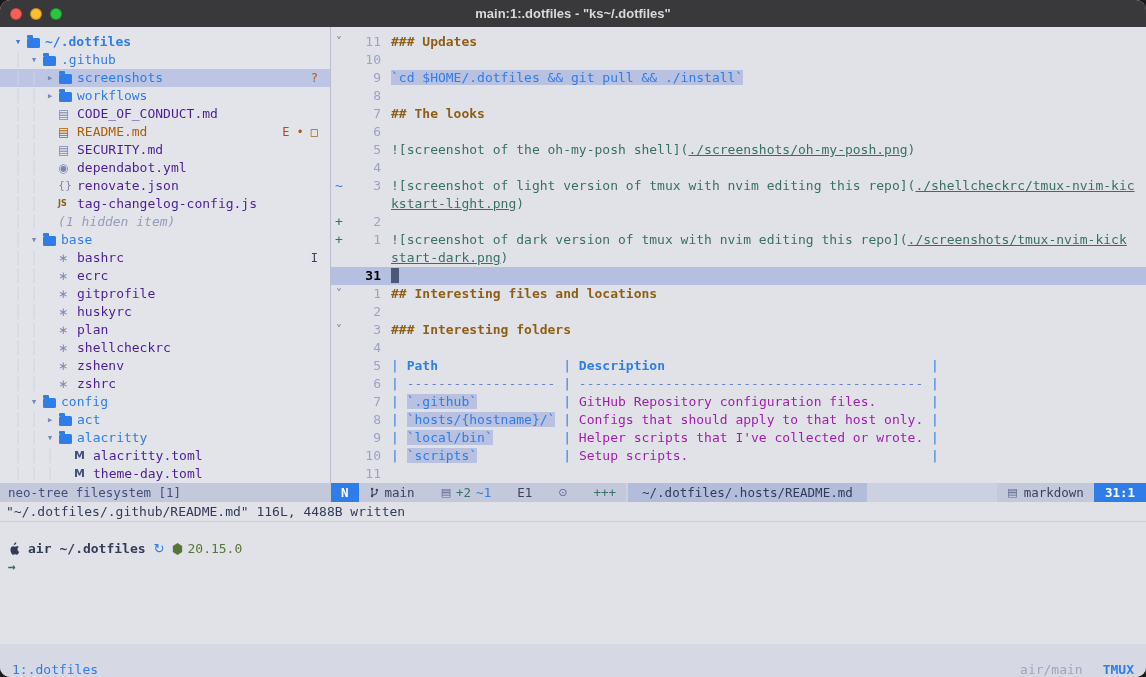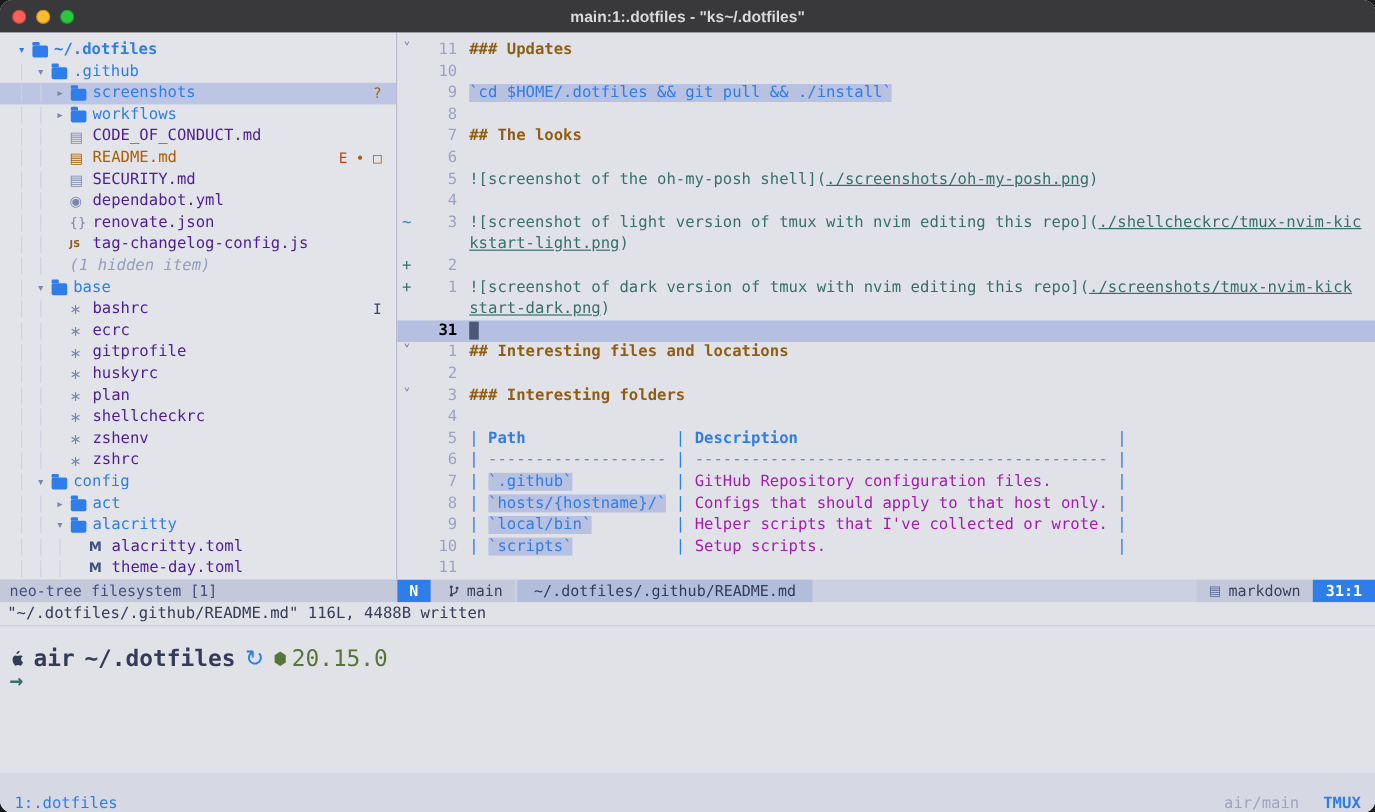--- a/index.html
+++ b/index.html
@@ -65,32 +65,32 @@
   .s-text { color:#a21caf; }
   .s-thead { color:#2e7de9; font-weight:bold; }
   .s-pipe { color:#2e7de9; }
   .s-dash { color:#6d83c8; }
   .s-cursor { background:#4c5878; color:#4c5878; }
   
   .statusrow { height:19px; flex:none; display:flex; font-size:12.5px; line-height:19px; }
   .nt-status { width:331px; flex:none; background:#c3c8db; color:#41507e; padding-left:8px; }
   .lualine { flex:1; display:flex; background:#ccd0e0; color:#3b4261; overflow:hidden; }
   .sl-mode { background:#2e7de9; color:#ffffff; font-weight:bold; padding:0 10px; }
-  .sl-b { background:#c3c8db; display:flex; gap:26px; padding:0 10px; align-items:flex-end;flex-direction:column; }
+  .sl-b { background:#c3c8db; display:flex; gap:26px; padding:0 10px; align-items:center; }
   .sl-item { display:flex; gap:5px; align-items:center; }
   .sl-ic { color:#5a6795; font-family:"DejaVu Sans",sans-serif; font-size:11px; }
   .diff-add { color:#387068; } .diff-chg { color:#2e7de9; }
   .sl-file { background:#b2bcdb; color:#343b59; padding:0 14px; margin-left:2px; }
   .sl-spacer { flex:1; }
   .sl-ft { background:#c3c8db; display:flex; gap:6px; align-items:center; padding:0 10px; }
   .sl-pos { background:#2e7de9; color:#ffffff; font-weight:bold; padding:0 11px; }
   
   .cmdline { height:19px; flex:none; padding-left:6px; font-size:13px; line-height:19px; color:#343b59; background:#e1e2e7; }
   
-  .shell { flex:1; border-top:1px solid #c9ccda; padding:18px 0 0 8px; font-size:19px; line-height:18px; }
+  .shell { flex:1; border-top:1px solid #c9ccda; padding:18px 0 0 8px; font-size:13px; line-height:18px; }
   .prompt-line { display:flex; align-items:center; gap:8px; height:18px; }
   .p-host,.p-path { color:#343b59; font-weight:bold; }
   .p-sync { color:#2e7de9; font-family:"DejaVu Sans",sans-serif; }
   .p-node { color:#587539; }
   .node-wrap { display:flex; align-items:center; gap:4px; }
   .arrow-line { height:18px; color:#387068; font-weight:bold; }
   
   .footer { height:33px; flex:none; background:#d6d8e4; display:flex; align-items:flex-end; padding:0 12px; font-size:13px; }
   .tmux-left { color:#2e7de9; }
   .tmux-right { margin-left:auto; display:flex; gap:20px; }
@@ -189,21 +189,21 @@
         </span>
         <span class="sl-item">
           <span class="sl-ic">▤</span>
           <span class="diff-add">+2</span>
           <span class="diff-chg">~1</span>
         </span>
         <span class="sl-item">E1</span>
         <span class="sl-item sl-ic">⊙</span>
         <span class="sl-item diff-add">+++</span>
       </span>
-      <span class="sl-file">~/.dotfiles/.github/README.md</span>
+      <span class="sl-file">~/.dotfiles/.hosts/README.md</span>
       <span class="sl-spacer"></span>
       <span class="sl-ft">
         <span class="sl-ic">▤</span>
         <span>markdown</span>
       </span>
       <span class="sl-pos">31:1</span>
     </div>
   </div>
 
   <div class="cmdline">"~/.dotfiles/.github/README.md" 116L, 4488B written</div>

